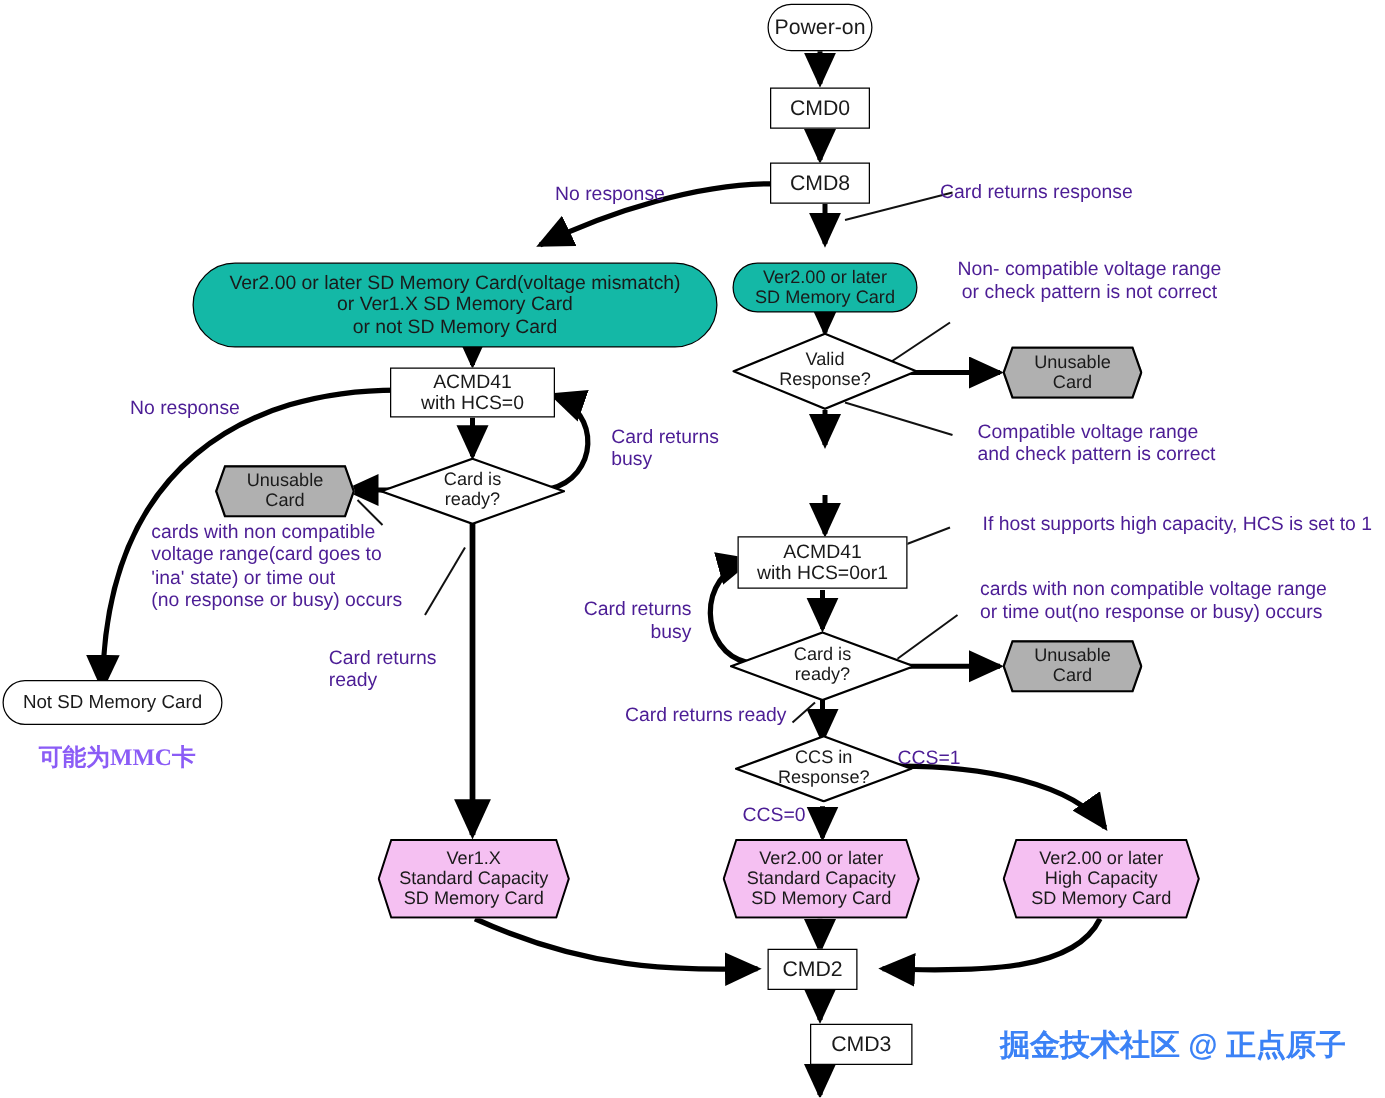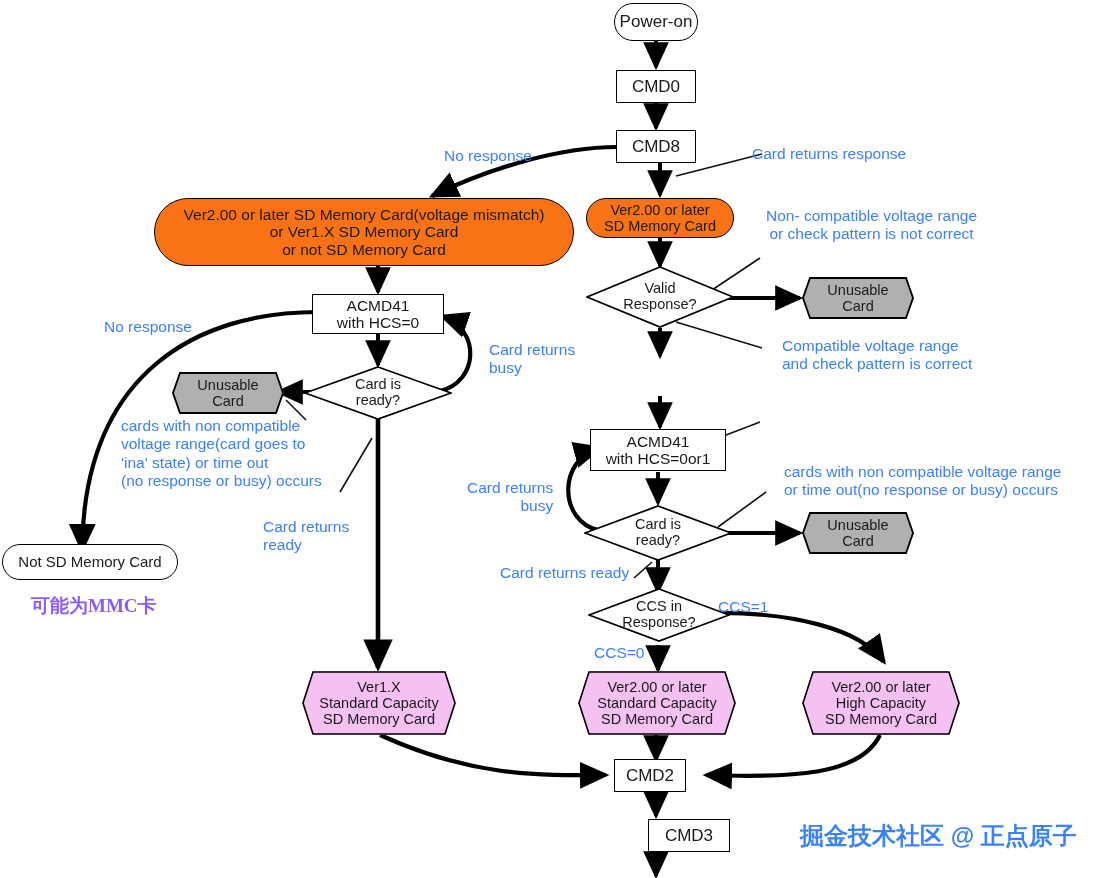--- a/index.html
+++ b/index.html
@@ -38,21 +38,22 @@
   }
   
   .n-terminal {
     border: 1.6px solid #000;
     border-radius: 999px;
     background: #ffffff;
   }
   .n-terminal-gray {
     border: 1.6px solid #000;
     border-radius: 999px;
-    background: #f97316;
+    background: #14b8a6;
+    margin-top: 12px;
   }
   
   .n-process {
     border: 1.6px solid #000;
     background: #ffffff;
   }
   
   .n-hex {
     border: 0;
     clip-path: polygon(7% 0%, 93% 0%, 100% 50%, 93% 100%, 7% 100%, 0% 50%);
@@ -81,21 +82,21 @@
     display: flex;
     align-items: center;
     justify-content: center;
     text-align: center;
     white-space: pre-line;
     color: #1a1a1a;
     line-height: 1.1;
   }
   .anno {
     position: absolute;
-    color: #3b82f6;
+    color: #4c1d95;
     white-space: pre-line;
     line-height: 1.18;
   }
   .anno-red {
     position: absolute;
     color: #8b5cf6;
     white-space: pre-line;
     font-family: "Liberation Serif", serif;
     font-weight: bold;
   }
@@ -313,20 +314,21 @@
 busy</div>
 
   <div class="anno" style="left:121px; top:417px; font-size:15.5px;">cards with non compatible
 voltage range(card goes to
 'ina' state) or time out
 (no response or busy) occurs</div>
 
   <div class="anno" style="left:263px; top:518px; font-size:15.5px;">Card returns
 ready</div>
 
+  <div class="anno" style="left:786px; top:411px; font-size:15.5px;">If host supports high capacity, HCS is set to 1</div>
 
   <div class="anno" style="left:467px; top:479px; font-size:15.5px; text-align:right;">Card returns
 busy</div>
 
   <div class="anno" style="left:784px; top:463px; font-size:15.5px;">cards with non compatible voltage range
 or time    out(no response or busy) occurs</div>
 
   <div class="anno" style="left:500px; top:564px; font-size:15.5px;">Card returns ready</div>
 
   <div class="anno" style="left:718px; top:598px; font-size:15.5px;">CCS=1</div>

